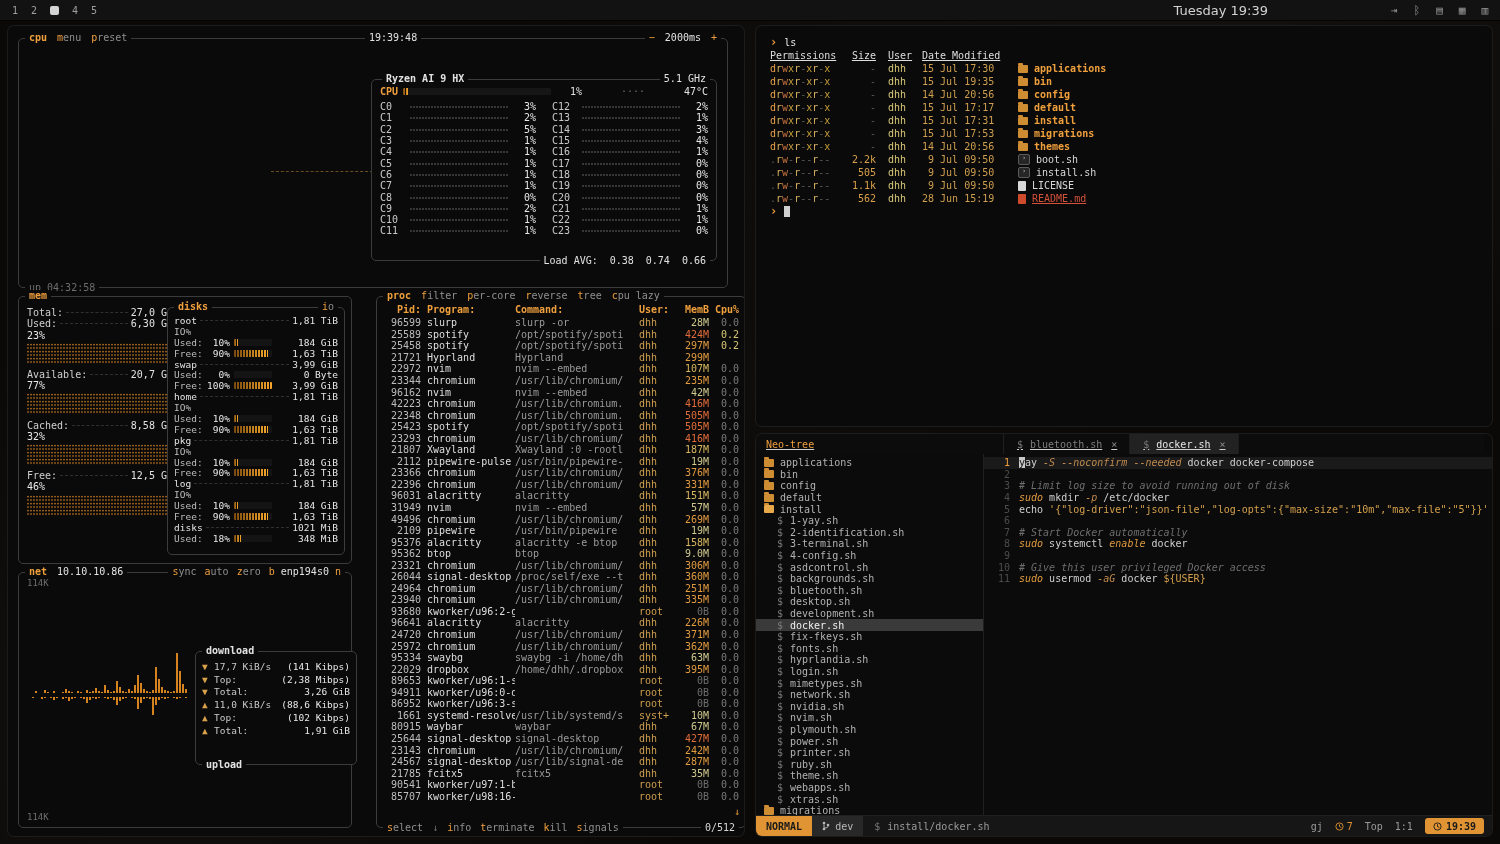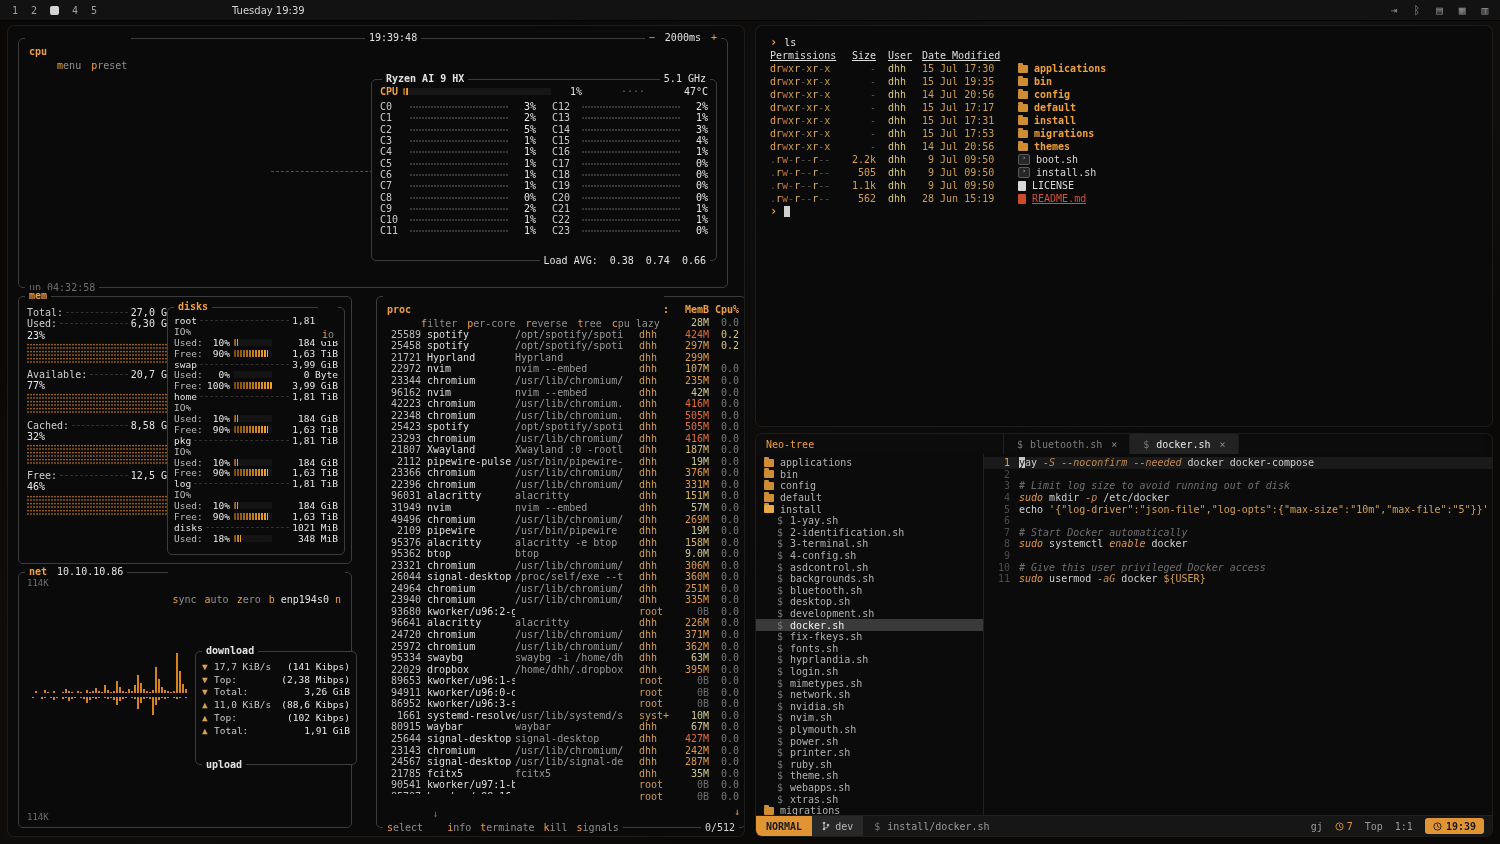--- a/index.html
+++ b/index.html
@@ -9,40 +9,40 @@
       radial-gradient(900px 620px at 12% 85%, rgba(40,36,32,.26), transparent 60%),
       radial-gradient(700px 420px at 50% 45%, rgba(30,28,26,.22), transparent 60%),
       #0a0908;
     font-family:"DejaVu Sans Mono","Liberation Mono",monospace;font-size:10px;color:#cfcfcf;}
 
   
   .topbar{position:absolute;left:0;top:0;right:0;height:20px;background:#121212;border-bottom:1px solid #040404;
     display:flex;align-items:center;padding:0 12px;z-index:9;}
   .ws{display:flex;gap:13px;align-items:center;width:220px;color:#9f9f9f;}
   .wsq{width:9px;height:9px;background:#d4d4d4;border-radius:2px;}
-  .clock{flex:1;text-align:left;color:#d2d2d2;font-size:10px;font-family:"DejaVu Sans","Liberation Sans",sans-serif;}
+  .clock{flex:1;text-align:right;color:#d2d2d2;font-size:13px;font-family:"DejaVu Sans","Liberation Sans",sans-serif;}
   .tray{width:220px;display:flex;gap:16px;justify-content:flex-end;color:#8f8f8f;font-size:11px;}
 
   
   .win{position:absolute;background:#0a0a0a;border-radius:6px;box-shadow:0 0 0 1px #1c1c1c;overflow:hidden;}
   .win-btop{left:8px;top:26px;width:736px;height:810px;}
   .win-term{left:756px;top:26px;width:736px;height:400px;}
   .win-nvim{left:756px;top:434px;width:736px;height:402px;}
 
   
   .box{position:absolute;border:1px solid #3c3c3c;border-radius:5px;}
   .box-cpu{left:10px;top:12px;width:708px;height:248px;}
   .box-mem{left:10px;top:270px;width:332px;height:266px;}
   .box-net{left:10px;top:546px;width:332px;height:254px;}
   .box-proc{left:368px;top:270px;width:368px;height:530px;}
   .btitle{position:absolute;top:-7px;left:6px;background:#0a0a0a;padding:0 4px;display:flex;gap:10px;align-items:center;white-space:nowrap;line-height:12px;}
   .btitle-r{left:auto;right:6px;}
   .btitle-b{top:auto;bottom:-7px;}
   .bname{color:#ef9f3c;font-weight:bold;}
-  .hk{color:#8f8f8f;margin-top:28px;}
+  .hk{color:#8f8f8f;}
   .hk b{color:#ef9f3c;font-weight:normal;}
   .wv{color:#e2e2e2;}
   .dim{color:#6e6e6e;}
   .plusminus{color:#ef9f3c;}
 
   
   .cpu-decor{position:absolute;left:252px;top:132px;width:112px;border-bottom:1px dashed #6b4d22;}
   .cpu-decor:after{content:"▸";position:absolute;right:-7px;top:-6px;color:#8a6228;font-size:9px;}
   .ryzen{position:absolute;left:352px;top:40px;width:344px;height:180px;border:1px solid #3c3c3c;border-radius:5px;background:#0a0a0a;}
   .cpurow{display:flex;align-items:center;gap:5px;padding:6px 8px 1px 8px;}
@@ -123,21 +123,21 @@
   
   .ic-folder{width:10px;height:8px;background:#cf8d33;border-radius:1px;position:relative;flex:none;}
   .ic-folder:before{content:"";position:absolute;top:-2px;left:0;width:5px;height:2px;background:#cf8d33;border-radius:1px 1px 0 0;}
   .ic-script{width:10px;height:9px;background:#262626;border:1px solid #5a5a5a;border-radius:2px;color:#b8b8b8;
     font-size:7px;line-height:7px;text-align:center;flex:none;}
   .ic-doc{width:8px;height:10px;background:#d8d8d8;border-radius:1px;flex:none;}
   .ic-doc.red{background:#cf4a2a;}
   .ic-dollar{color:#7a7a7a;width:8px;flex:none;text-align:center;}
 
   
-  .tabbar{position:absolute;top:0;left:0;right:8px;height:20px;display:flex;background:#0c0c0c;border-bottom:1px solid #262626;align-items:stretch;}
+  .tabbar{position:absolute;top:0;left:0;right:8px;height:20px;display:flex;background:#0c0c0c;border-bottom:1px solid #262626;align-items:stretch;text-decoration:underline;}
   .neotree-head{width:227px;flex:none;display:flex;align-items:center;padding:0 10px;color:#ef9f3c;border-right:1px solid #202020;}
   .tab{display:flex;align-items:center;gap:6px;padding:0 12px;color:#7e7e7e;border-right:1px solid #1c1c1c;}
   .tab.active{background:#222222;color:#e6e6e6;}
   .tab .x{color:#8a8a8a;margin-left:3px;}
   .nbody{position:absolute;top:20px;bottom:20px;left:0;right:0;display:flex;}
   .neotree{width:227px;flex:none;border-right:1px solid #202020;padding:3px 0;overflow:hidden;background:#0b0b0b;}
   .ntrow{display:flex;align-items:center;height:11.6px;gap:6px;color:#b2b2b2;padding:0 8px;}
   .ntrow.sel{background:#3a3a3a;color:#efefef;}
   .editor{flex:1;position:relative;padding:3px 0;background:#0b0b0b;overflow:hidden;}
   .eline{display:flex;height:11.6px;align-items:center;white-space:pre;}

